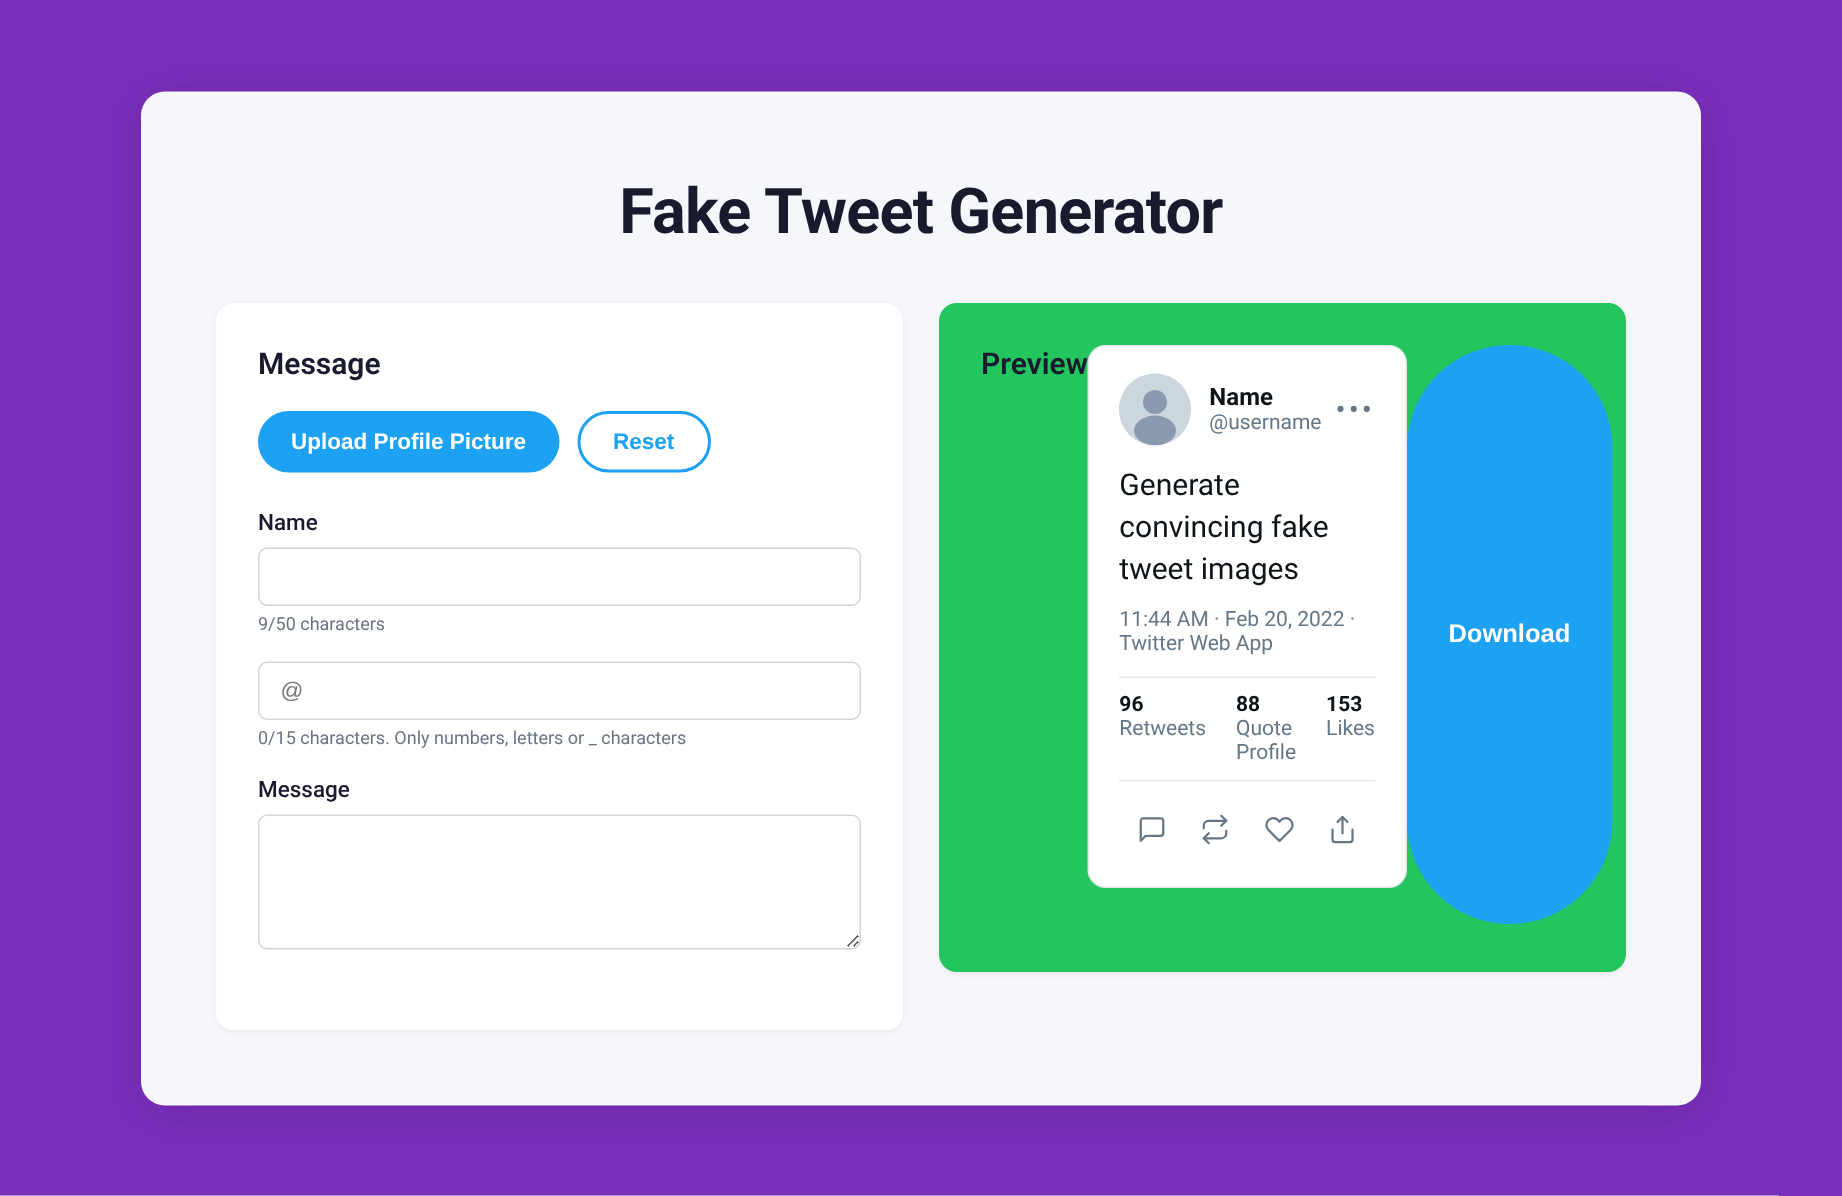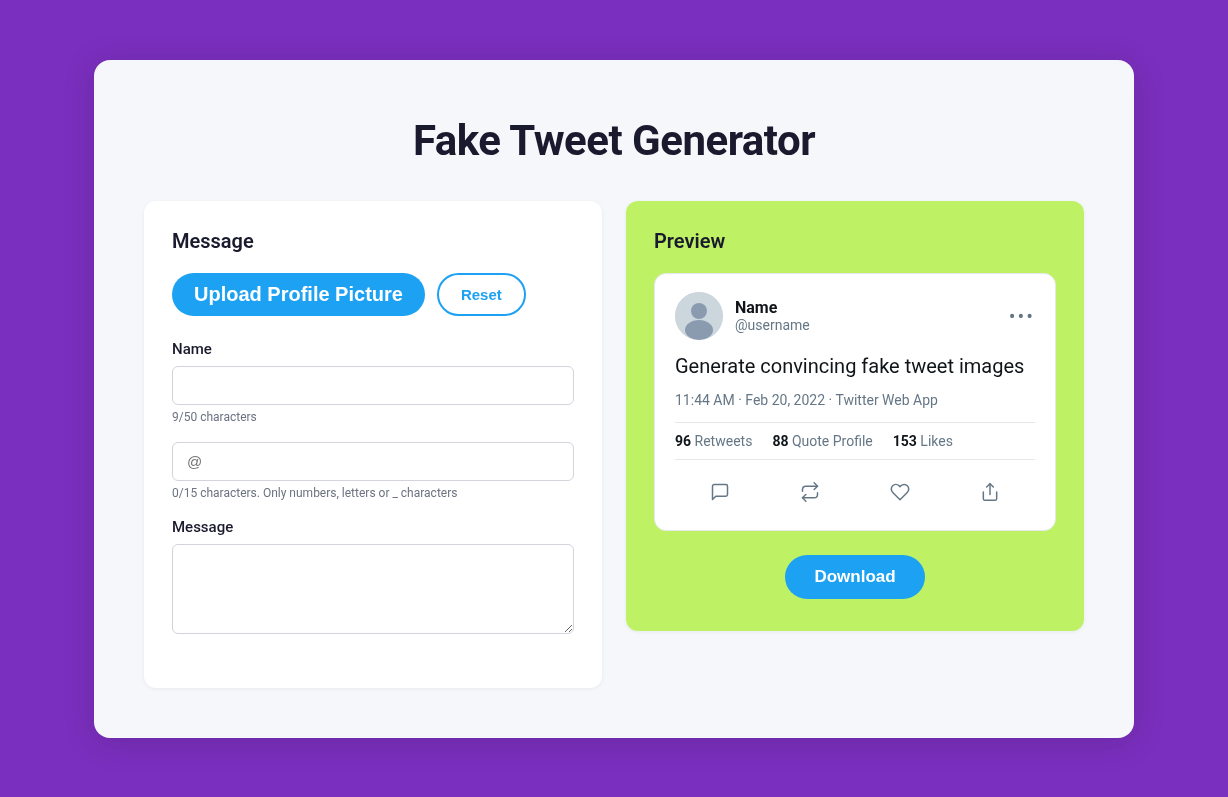--- a/index.html
+++ b/index.html
@@ -60,21 +60,21 @@
       gap: 12px;
       margin-bottom: 24px;
     }
 
     .btn-upload {
       background: #1DA1F2;
       color: #fff;
       border: none;
       border-radius: 999px;
       padding: 10px 22px;
-      font-size: 20px;
+      font-size: 15px;
       font-weight: 600;
       cursor: pointer;
     }
 
     .btn-reset {
       background: transparent;
       color: #1DA1F2;
       border: 2px solid #1DA1F2;
       border-radius: 999px;
       padding: 10px 22px;
@@ -120,28 +120,28 @@
       font-size: 15px;
       color: #1a1a2e;
       background: #fff;
       outline: none;
       resize: vertical;
       min-height: 90px;
     }
 
     
     .preview-panel {
-      background: #bef264;
+      background: #22c55e;
       border-radius: 12px;
       padding: 28px 28px 32px;
       flex: 1;
       min-width: 0;
       box-shadow: 0 1px 4px rgba(0,0,0,0.06);
       display: flex;
-      flex-direction: column;
+      flex-direction: row;
       justify-content: space-between;
     }
 
     .tweet-card {
       border: 1px solid #e5e7eb;
       border-radius: 12px;
       padding: 18px 20px 16px;
       margin-bottom: 24px;
       background: #fff;
     }

